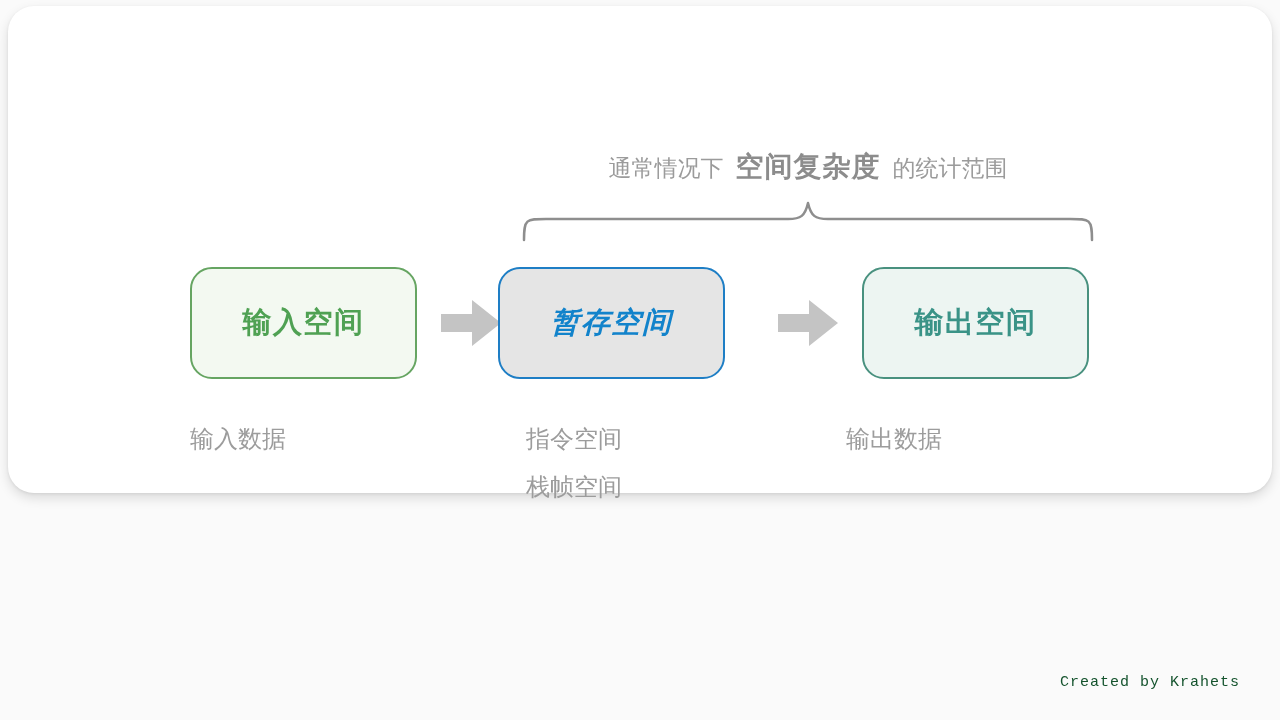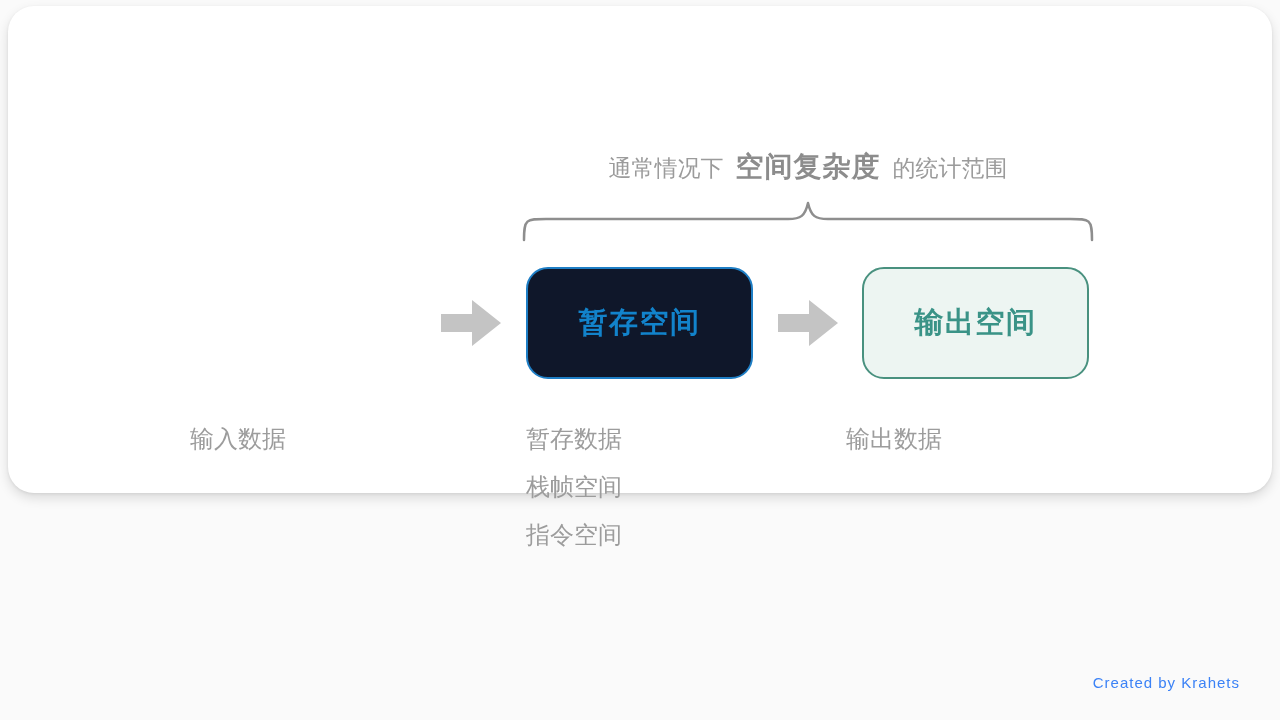--- a/index.html
+++ b/index.html
@@ -59,21 +59,21 @@
     box-sizing: border-box;
     border: 2.5px solid;
     display: flex;
     align-items: center;
     justify-content: center;
     font-size: 29px;
     font-weight: bold;
     letter-spacing: 1.5px;
   }
   .node-input  { left: 190px; background: #f3f9f1; border-color: #66a562; color: #4fa153; }
-  .node-temp   { left: 526px; background: #0f172a; border-color: #1e7ec5; color: #1283cb; }
+  .node-temp   { left: 498px; background: #e5e5e5; border-color: #1e7ec5; color: #1283cb; font-style: italic; }
   .node-output { left: 862px; background: #edf5f2; border-color: #49917f; color: #3a9387; text-align: right; }
   .arrow {
     position: absolute;
     top: 300px;
     width: 60px;
     height: 46px;
   }
   .arrow-1 { left: 441px; }
   .arrow-2 { left: 778px; }
   .note {
@@ -85,40 +85,43 @@
     font-size: 24px;
     line-height: 48px;
   }
   .note-1 { left: 190px; }
   .note-2 { left: 526px; }
   .note-3 { left: 846px; }
   .credit {
     position: absolute;
     top: 674px;
     right: 40px;
-    font-family: Liberation Sans, sans-serif;
+    font-family: Liberation Mono, monospace;
     font-size: 15px;
     letter-spacing: 1px;
-    color: #3b82f6;
+    color: #14532d;
   }
 </style>
 </head>
 <body>
 
 <div class="canvas">
   <div class="card"></div>
 
   <div class="annotation">
     <span>通常情况下</span><span class="hl">空间复杂度</span><span>的统计范围</span>
   </div>
 
   <svg class="brace" viewBox="0 0 576 48" aria-hidden="true">
     <path d="M 4 43 C 4 22, 6 22, 26 22 L 268 22 C 281 22, 285 19, 288 6 C 291 19, 295 22, 308 22 L 550 22 C 570 22, 572 22, 572 43" fill="none" stroke="#8e8e8e" stroke-width="2.5" stroke-linecap="round" stroke-linejoin="round"></path>
   </svg>
 
+  <div class="node node-input">
+    <span>输入空间</span>
+  </div>
 
   <svg class="arrow arrow-1" viewBox="0 0 60 46" aria-hidden="true">
     <polygon points="0,14 31,14 31,0 60,23 31,46 31,32 0,32" fill="#c4c4c4"></polygon>
   </svg>
 
   <div class="node node-temp">
     <span>暂存空间</span>
   </div>
 
   <svg class="arrow arrow-2" viewBox="0 0 60 46" aria-hidden="true">
@@ -127,23 +130,22 @@
 
   <div class="node node-output">
     <span>输出空间</span>
   </div>
 
   <div class="note note-1">
     <div>输入数据</div>
   </div>
 
   <div class="note note-2">
-    <div>暂存数据</div>
+    <div>指令空间</div>
     <div>栈帧空间</div>
-    <div>指令空间</div>
   </div>
 
   <div class="note note-3">
     <div>输出数据</div>
   </div>
 
   <div class="credit">Created by Krahets</div>
 </div>
 
 </body></html>

